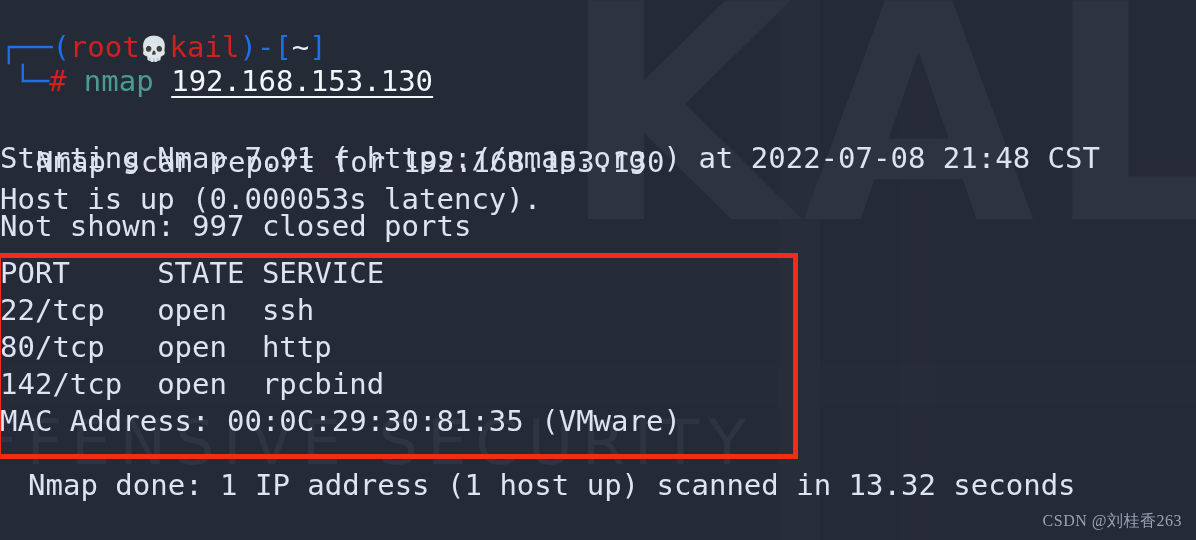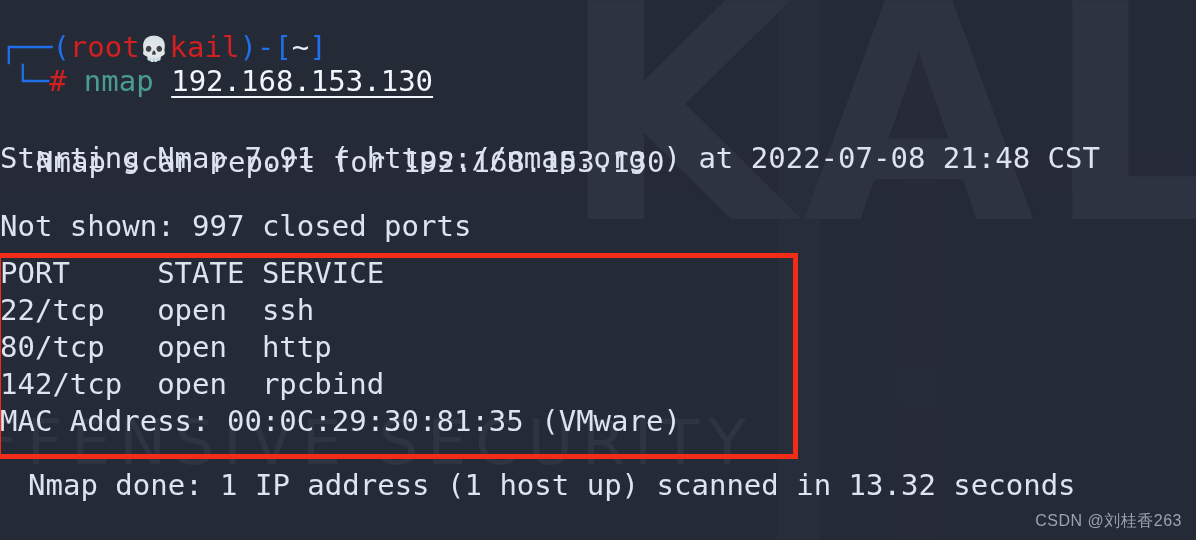--- a/index.html
+++ b/index.html
@@ -100,21 +100,21 @@
     border: 5px solid #f22c16;
     box-sizing: border-box;
     pointer-events: none;
   }
 
   
   #csdn-watermark {
     position: absolute;
     right: 14px;
     bottom: 8px;
-    font-family: Liberation Sans, sans-serif;
+    font-family: Liberation Serif, serif;
     font-size: 16px;
     color: #9aa3b4;
     letter-spacing: .5px;
   }
 </style>
 </head>
 <body>
 
 <div id="watermark-layer">
   <div class="wm-bar b4"></div>
@@ -129,20 +129,21 @@
 
   
   <div class="line ln-prompt1"><span class="c-blue">┌──</span><span class="c-blue">(</span><span class="c-red">root</span><span class="skull">💀</span><span class="c-red">kail</span><span class="c-blue">)</span><span class="c-blue">-</span><span class="c-blue">[</span><span class="c-tilde">~</span><span class="c-blue">]</span></div>
 
   
   <div class="line ln-prompt2"><span class="c-blue">└─</span><span class="c-red">#</span><span> </span><span class="c-teal">nmap</span><span> </span><span class="c-white u-line">192.168.153.130</span></div>
 
   
   <div class="line ln-out o1 c-out">Starting Nmap 7.91 ( https://nmap.org ) at 2022-07-08 21:48 CST</div>
   <div class="line ln-out o2 c-out">Nmap scan report for 192.168.153.130</div>
+  <div class="line ln-out o3 c-out">Host is up (0.000053s latency).</div>
   <div class="line ln-out o4 c-out">Not shown: 997 closed ports</div>
 
   <div class="line ln-out o5 c-out">PORT     STATE SERVICE</div>
   <div class="line ln-out o6 c-out">22/tcp   open  ssh</div>
   <div class="line ln-out o7 c-out">80/tcp   open  http</div>
   <div class="line ln-out o8 c-out">142/tcp  open  rpcbind</div>
   <div class="line ln-out o9 c-out">MAC Address: 00:0C:29:30:81:35 (VMware)</div>
 
   <div class="line ln-out o10 c-out">Nmap done: 1 IP address (1 host up) scanned in 13.32 seconds</div>
 </div>

